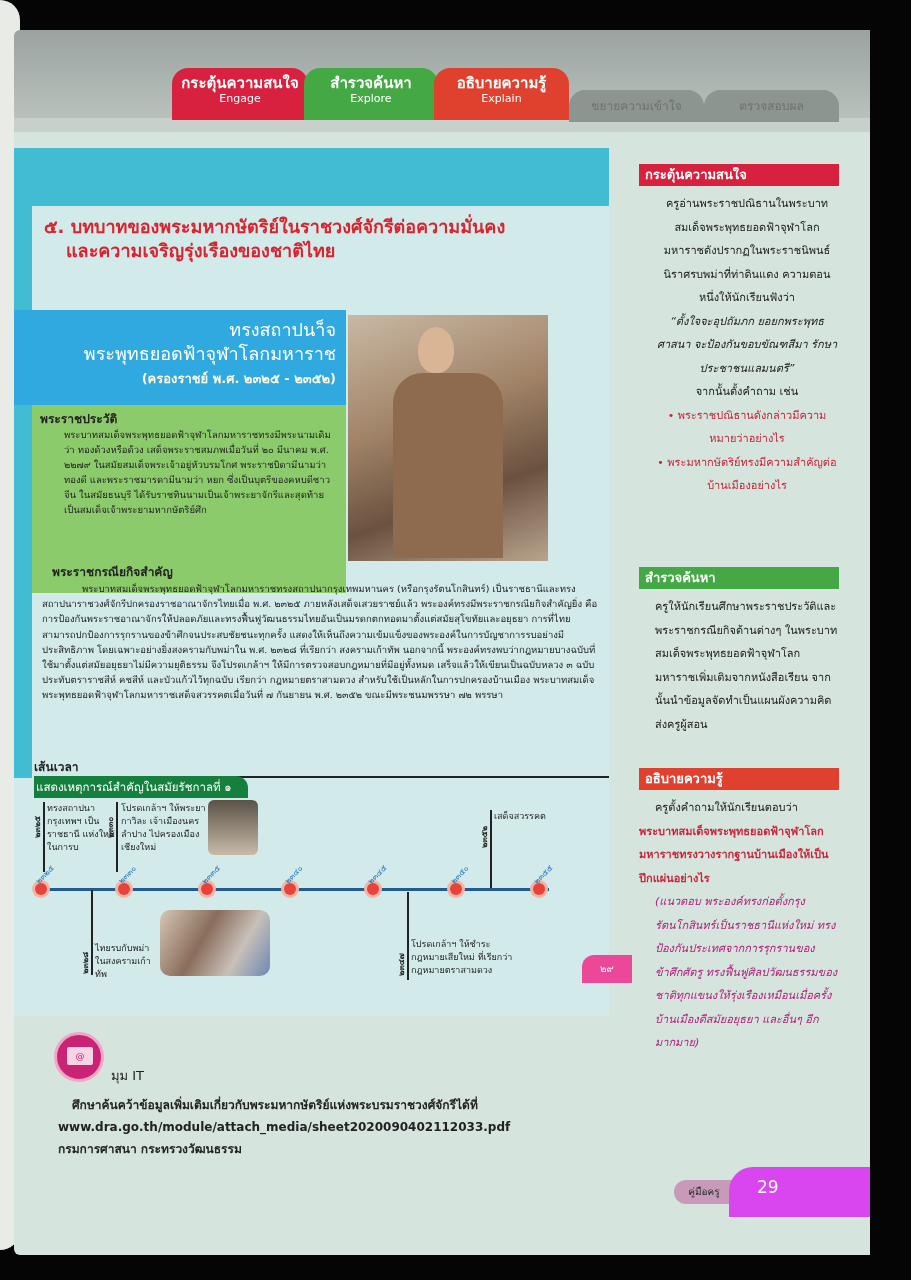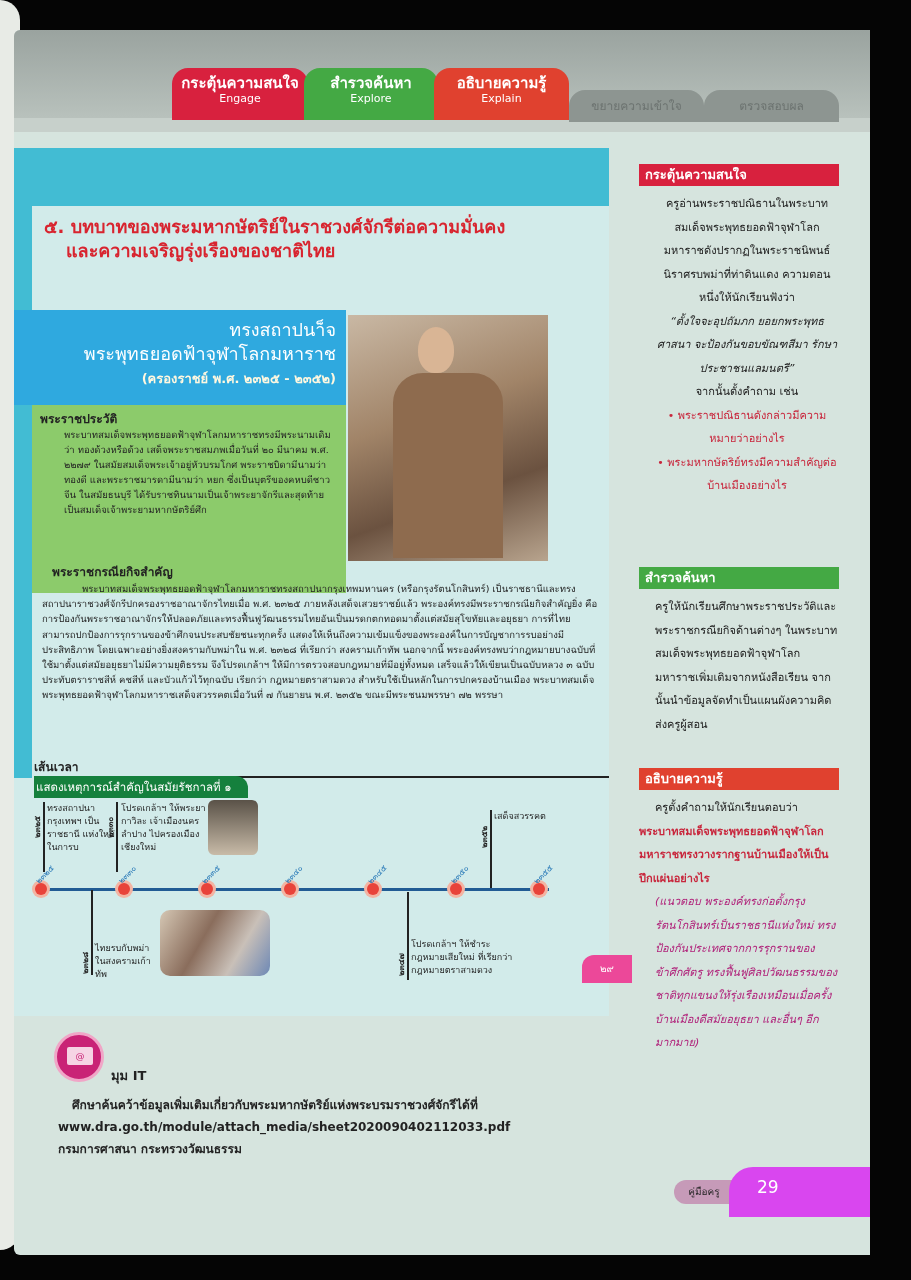--- a/index.html
+++ b/index.html
@@ -39,21 +39,21 @@
   .photo-small { position: absolute; left: 194px; top: 770px; width: 50px; height: 55px; border-radius: 6px; background: linear-gradient(#5a5248, #c8bba8); }
   .battle { position: absolute; left: 146px; top: 880px; width: 110px; height: 66px; border-radius: 10px; background: linear-gradient(120deg, #d5c7b4, #8a6d5c 40%, #c9c0b8 70%, #6d88b5); }
   .pg-tag { position: absolute; left: 537px; top: 925px; width: 50px; height: 28px; background: #ec4899; border-radius: 12px 0 0 0; color: #fff; font-size: 10px; text-align: center; line-height: 28px; margin-left: 31px; }
   .side-head { position: absolute; left: 625px; width: 200px; height: 22px; color: #fff; font-size: 13px; font-weight: bold; line-height: 22px; padding-left: 6px; }
   .side-text { position: absolute; left: 625px; width: 200px; font-size: 11px; line-height: 23.5px; color: #222; }
   .side-text .ind { padding-left: 16px; }
   .side-text .italic { font-style: italic; }
   .red { color: #c8263c; }
   .it-icon { position: absolute; left: 40px; top: 1002px; width: 50px; height: 50px; border-radius: 50%; background: #c92376; border: 3px solid #f0a6c7; }
   .it-icon .scr { position: absolute; left: 10px; top: 12px; width: 26px; height: 18px; background: #f6d4e4; border-radius: 2px; font-size: 9px; color: #c92376; text-align: center; line-height: 18px; }
-  .it-title { position: absolute; left: 97px; top: 1035px; font-size: 13px; font-weight: bold; color: #222; }
+  .it-title { position: absolute; left: 97px; top: 1035px; font-size: 13px; font-weight: normal; color: #222; }
   .it-text { position: absolute; left: 44px; top: 1064px; font-size: 12px; line-height: 22px; color: #222; font-weight: bold; }
   .it-text .sub { padding-left: 14px; }
   .footer-label { position: absolute; left: 660px; top: 1150px; width: 60px; height: 24px; background: #c69ab8; border-radius: 12px 0 0 12px; font-size: 10px; line-height: 24px; text-align: center; color: #222; }
   .footer-pg { position: absolute; left: 715px; top: 1137px; width: 141px; height: 50px; background: #d946ef; border-radius: 24px 0 0 0; color: #fff; font-size: 17px; line-height: 40px; padding-left: 28px; }
 </style>
 </head>
 <body>
 
 <div class="page-left-edge"></div>
 <div class="page">

